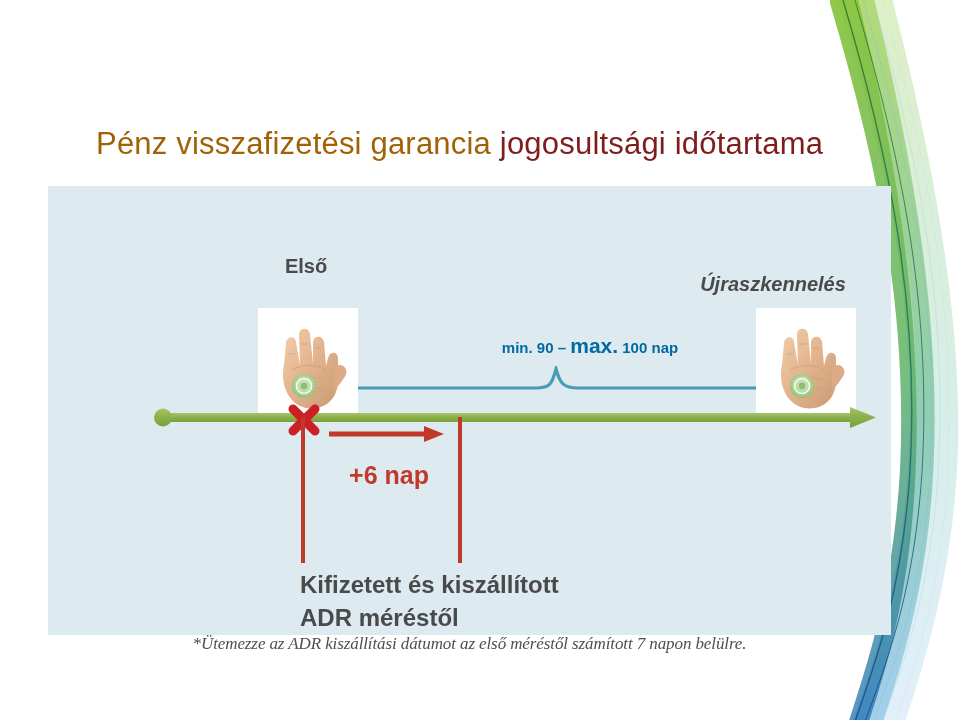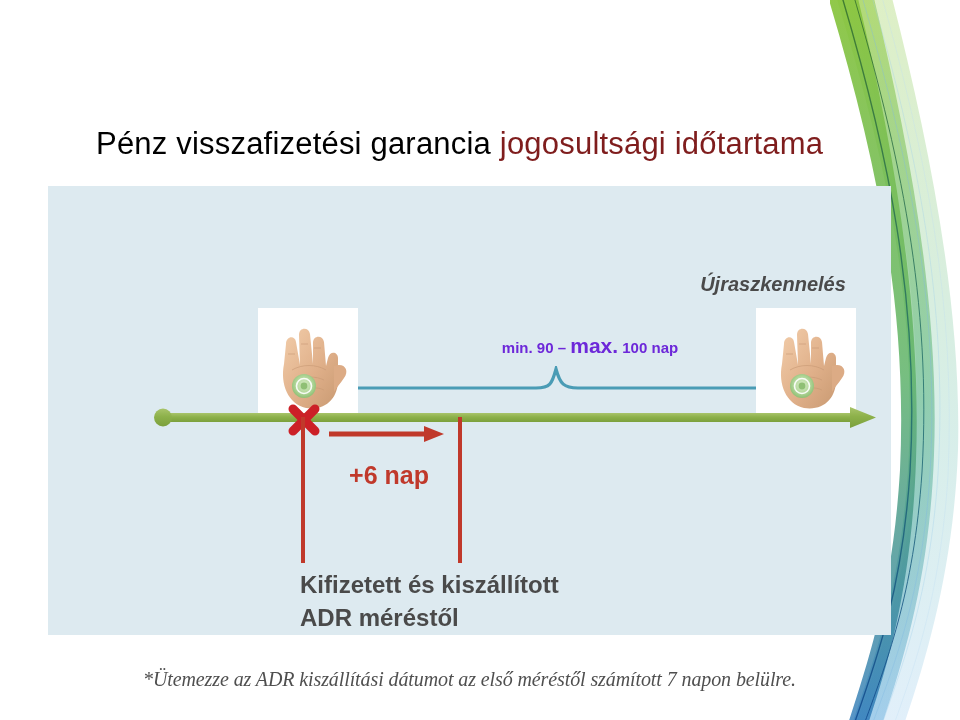--- a/index.html
+++ b/index.html
@@ -38,21 +38,21 @@
   #title {
     position: absolute;
     left: 96px;
     top: 126px;
     width: 800px;
     font-size: 31px;
     font-weight: 400;
     letter-spacing: 0.2px;
     white-space: nowrap;
   }
-  #title .accent { color: #000000; }
+  #title .accent { color: #a16207; }
   #title .plain  { color: #7f1d1d; }
 
   
   #panel {
     position: absolute;
     left: 48px;
     top: 186px;
     width: 843px;
     height: 449px;
     background: #ddeaf0;
@@ -80,21 +80,21 @@
     font-style: italic;
   }
 
   
   #duration {
     position: absolute;
     left: 430px;
     top: 334px;
     width: 320px;
     text-align: center;
-    color: #6d28d9;
+    color: #0369a1;
     font-weight: bold;
     font-size: 16px;
     white-space: nowrap;
   }
   #duration .big { font-size: 21px; }
   #duration .sm  { font-size: 15px; }
 
   
   #brace {
     position: absolute;
@@ -171,25 +171,25 @@
     color: #4a4a4a;
     font-size: 24px;
     font-weight: bold;
     line-height: 1.38;
   }
 
   
   #footnote {
     position: absolute;
     left: 48px;
-    top: 668px;
+    top: 634px;
     width: 843px;
     text-align: center;
     color: #4f4f4f;
-    font-size: 20px;
+    font-size: 17px;
     font-style: italic;
     font-family: "Liberation Serif", serif;
     white-space: nowrap;
     letter-spacing: -0.1px;
   }
 </style>
 </head>
 <body>
 
 <div id="slide">
@@ -232,20 +232,21 @@
     <path d="M 50,-10 C 96,154 126,304 118,476 C 110,598 84,668 62,730" fill="none" stroke="#bcdcf2" stroke-width="0.7" opacity="0.45"></path>
   </svg>
 
   <div id="title">
     <span class="accent">Pénz visszafizetési garancia</span><span class="plain"> jogosultsági időtartama</span>
   </div>
 
   <div id="panel"></div>
 
   <div id="label-first" class="hdr-label">
+    <div>Első</div>
   </div>
 
   <div id="label-rescan" class="hdr-label">Újraszkennelés</div>
 
   <div id="duration">
     <span class="sm">min. 90 – </span><span class="big">max.</span><span class="sm"> 100 nap</span>
   </div>
 
   <svg id="brace" viewBox="0 0 412 26" preserveAspectRatio="none">
     <path d="M 1,22 L 184,22 C 198,22 200,18 204,3 C 208,18 212,22 226,22 L 411,22" fill="none" stroke="#4a9cb5" stroke-width="3.2" stroke-linecap="round"></path>

